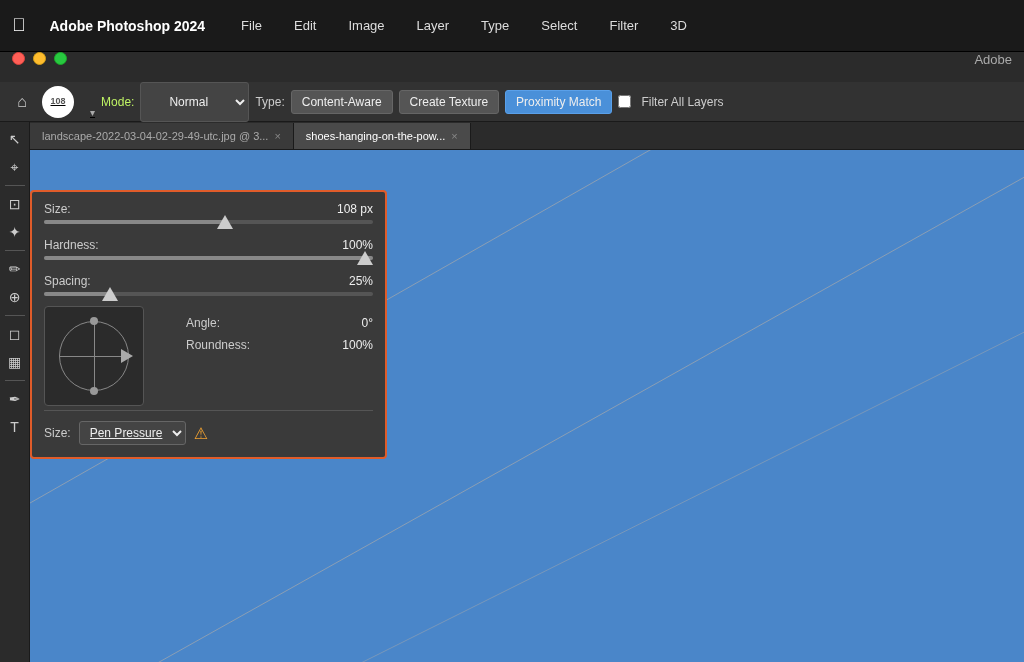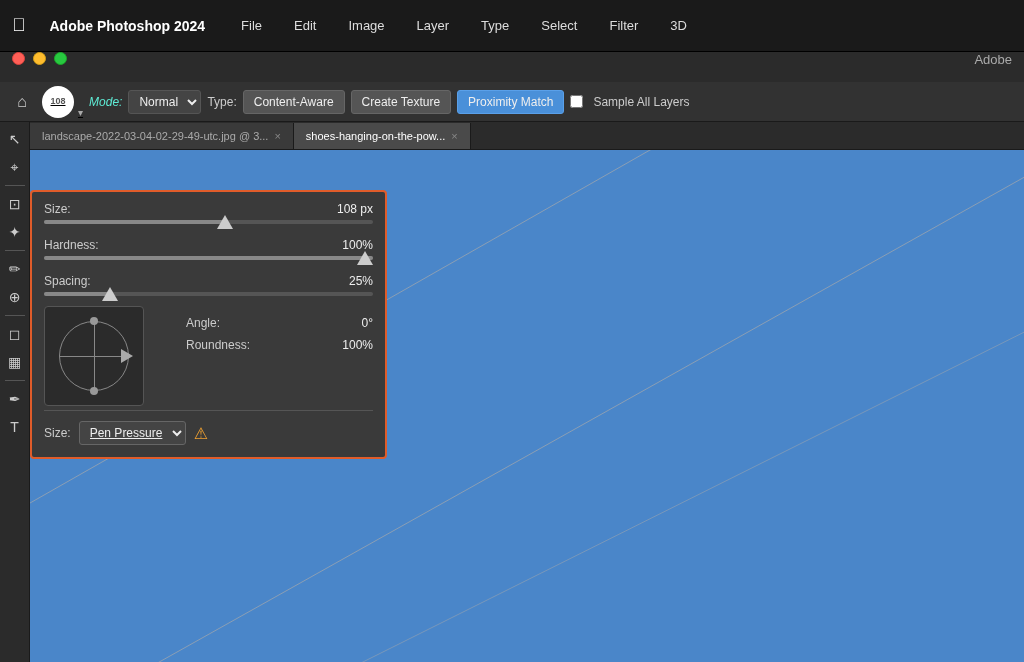--- a/index.html
+++ b/index.html
@@ -75,44 +75,44 @@
     }
     .toolbar-icon {
       width: 28px; height: 28px;
       display: flex; align-items: center; justify-content: center;
       border-radius: 3px;
       color: #ccc;
       font-size: 16px;
       cursor: pointer;
     }
     .brush-icon-container {
-      display: flex; align-items: flex-end; gap: 2px;
+      display: flex; align-items: flex-end; gap: 14px;
       position: relative;
       text-decoration: underline;
     }
     .brush-circle {
       width: 32px; height: 32px;
       border-radius: 50%;
       background: #fff;
       display: flex; align-items: center; justify-content: center;
       font-size: 10px;
       color: #333;
       font-weight: bold;
       position: relative;
     }
-    .mode-label { color: #5eead4; font-size: 12px; font-style: italic; }
+    .mode-label { color: #bef264; font-size: 12px; }
     .mode-select {
       background: #444;
       color: #eee;
       border: 1px solid #555;
       border-radius: 3px;
-      padding: 2px 6px;
+      padding: 2px 24px;
       font-size: 12px;
       cursor: pointer;
-      height: 24px;
+      height: 40px;
     }
     .type-label { color: #ccc; font-size: 12px; }
     .type-btn {
       background: #555;
       color: #eee;
       border: 1px solid #666;
       border-radius: 3px;
       padding: 3px 10px;
       font-size: 12px;
       cursor: pointer;
@@ -388,21 +388,21 @@
   </div>
   <span class="mode-label">Mode:</span>
   <select class="mode-select">
     <option>Normal</option>
   </select>
   <span class="type-label">Type:</span>
   <button class="type-btn">Content-Aware</button>
   <button class="type-btn">Create Texture</button>
   <button class="type-btn active">Proximity Match</button>
   <input type="checkbox" class="sample-check" style="">
-  <span class="sample-label">Sample All Layers</span>
+  <span class="sample-label">Filter All Layers</span>
 </div>
 
 <div class="main-area">
 
   <div class="left-sidebar">
     <div class="tool-icon" title="Move">↖</div>
     <div class="tool-icon" title="Lasso">⌖</div>
     <div class="tool-separator"></div>
     <div class="tool-icon" title="Crop">⊡</div>
     <div class="tool-icon" title="Spot Heal">✦</div>

